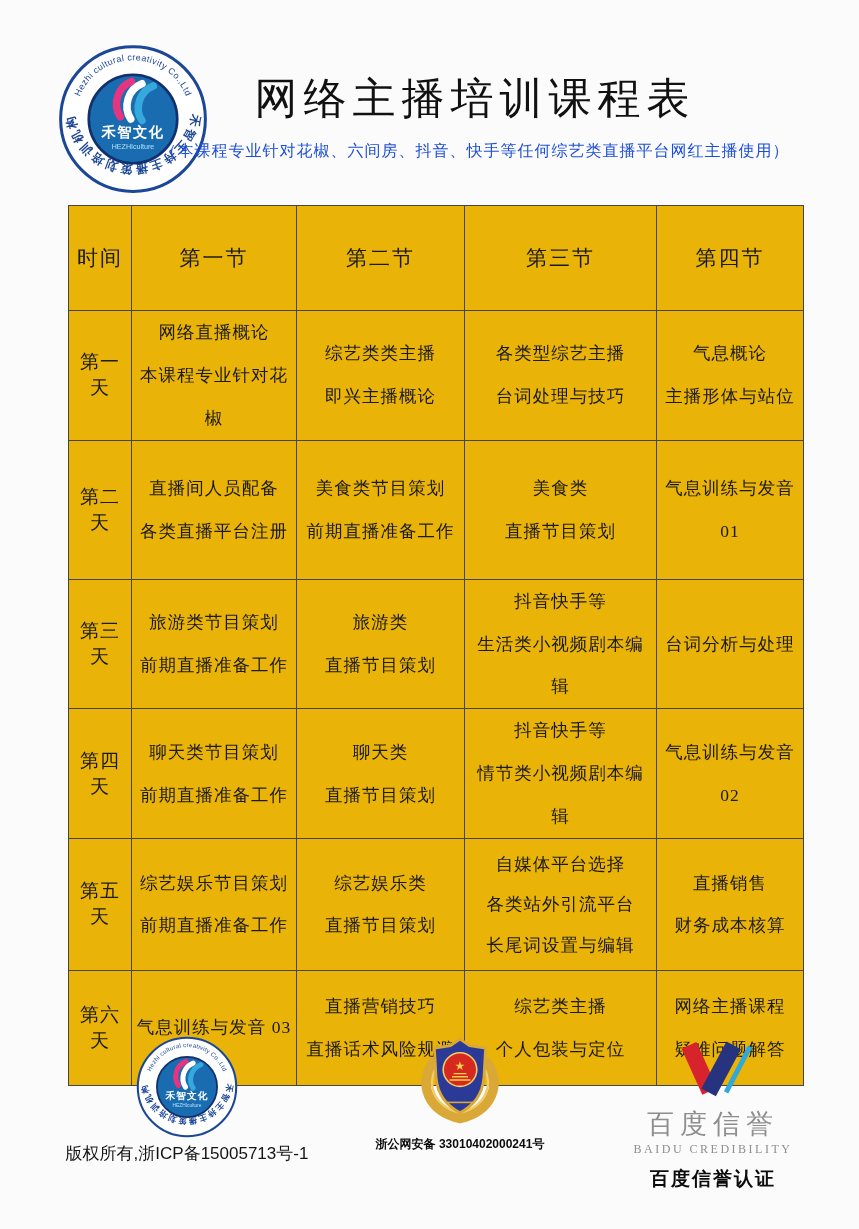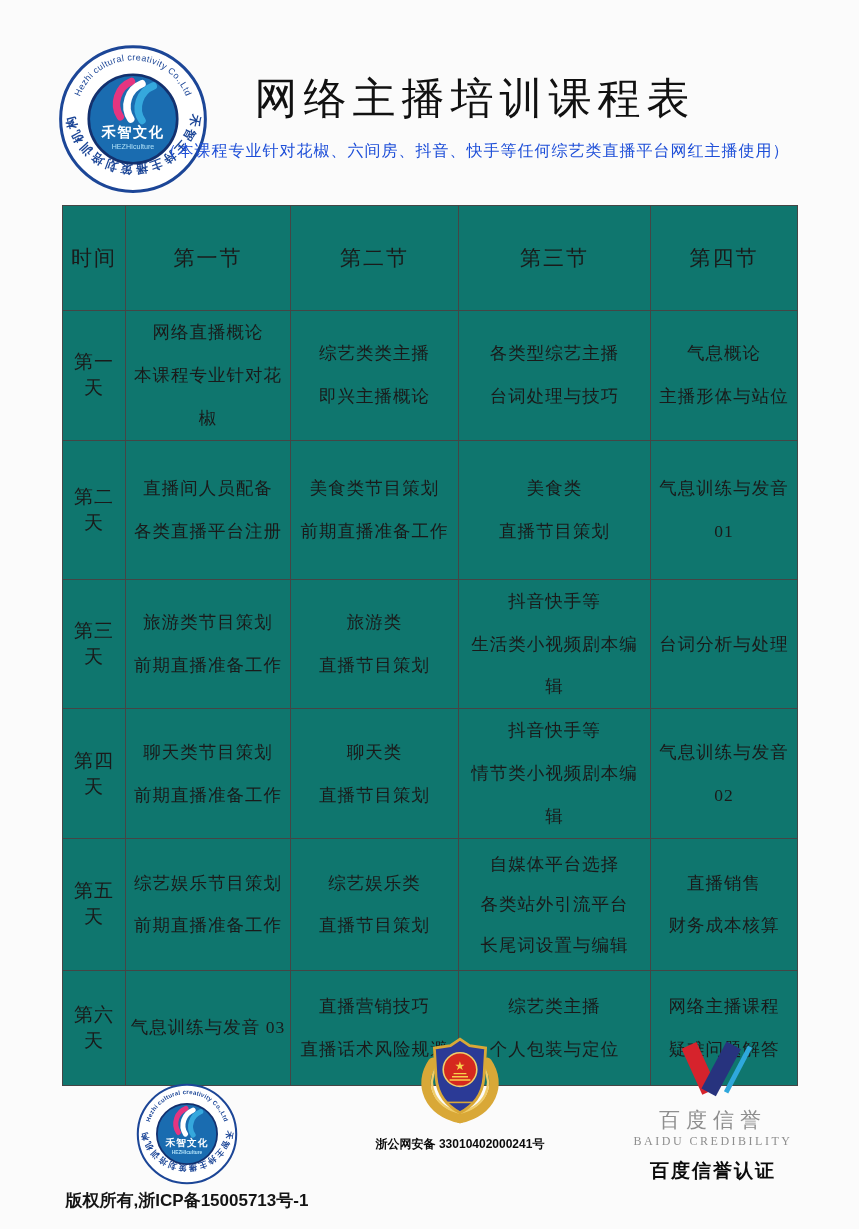--- a/index.html
+++ b/index.html
@@ -15,51 +15,51 @@
     position:absolute;left:235px;top:70px;width:480px;
     text-align:center;font-size:43px;font-weight:normal;
     letter-spacing:6px;white-space:nowrap;color:#111;
   }
   .page-subtitle{
     position:absolute;left:120px;top:141px;width:710px;
     text-align:center;font-size:16px;letter-spacing:1px;color:#1d4ed8;
   }
   
   table.course{
-    position:absolute;left:62px;top:205px;width:735px;
+    position:absolute;left:68px;top:205px;width:735px;
     border-collapse:collapse;table-layout:fixed;
-    background:#0f766e;
+    background:#eab308;
   }
   table.course th,table.course td{
     border:1px solid var(--grid-line,#454545);
     text-align:center;vertical-align:middle;
     font-weight:normal;padding:0 4px;
   }
   table.course thead th{font-size:21px;letter-spacing:2px;}
   table.course th.day{font-size:19px;letter-spacing:1px;margin-top:12px;}
   table.course td.cell{
     font-size:17.5px;line-height:2.45;letter-spacing:1px;
     white-space:pre-line;
   }
   
   .f-col{position:absolute;text-align:center;}
-  .f-left{left:62px;top:1083px;width:250px;font-weight:bold;}
+  .f-left{left:62px;top:1036px;width:250px;}
   .f-mid{left:330px;top:1032px;width:260px;}
   .f-right{left:618px;top:1040px;width:190px;}
   .copyright{
     margin-top:0px;font-family:"Liberation Sans","DejaVu Sans",sans-serif;
     font-size:17px;color:#141414;letter-spacing:0px;
   }
   .police-record{
     margin-top:4px;font-family:"Liberation Sans","DejaVu Sans",sans-serif;
     font-size:12px;font-weight:bold;color:#0b0b0b;
   }
   .baidu-cn{
     margin-top:2px;font-family:"Liberation Sans","DejaVu Sans",sans-serif;
-    font-size:21px;color:var(--text-gray,#8e8e8e);letter-spacing:6px;
+    font-size:27px;color:var(--text-gray,#8e8e8e);letter-spacing:6px;
   }
   .baidu-en{
     margin-top:0;font-family:Liberation Serif, serif;
     font-size:12px;color:var(--text-gray,#8e8e8e);letter-spacing:2.5px;
   }
   .baidu-cert{
     margin-top:9px;font-family:"Liberation Sans","DejaVu Sans",sans-serif;
     font-size:19px;font-weight:bold;color:#0b0b0b;letter-spacing:2px;
   }
   svg text{font-family:"Liberation Sans","DejaVu Sans",sans-serif;}

